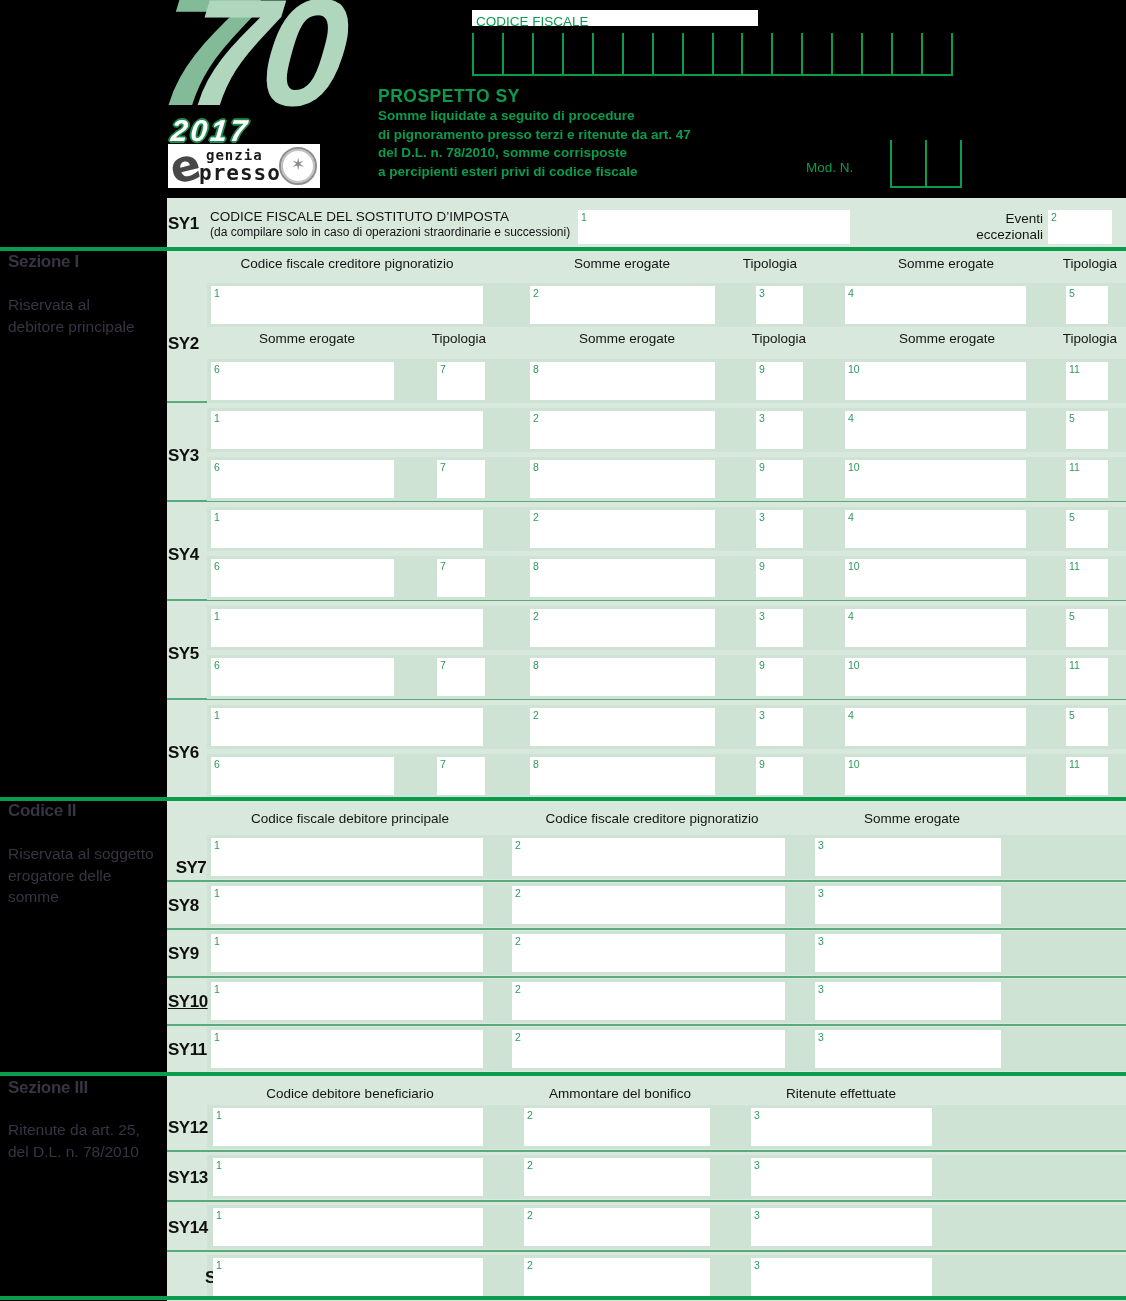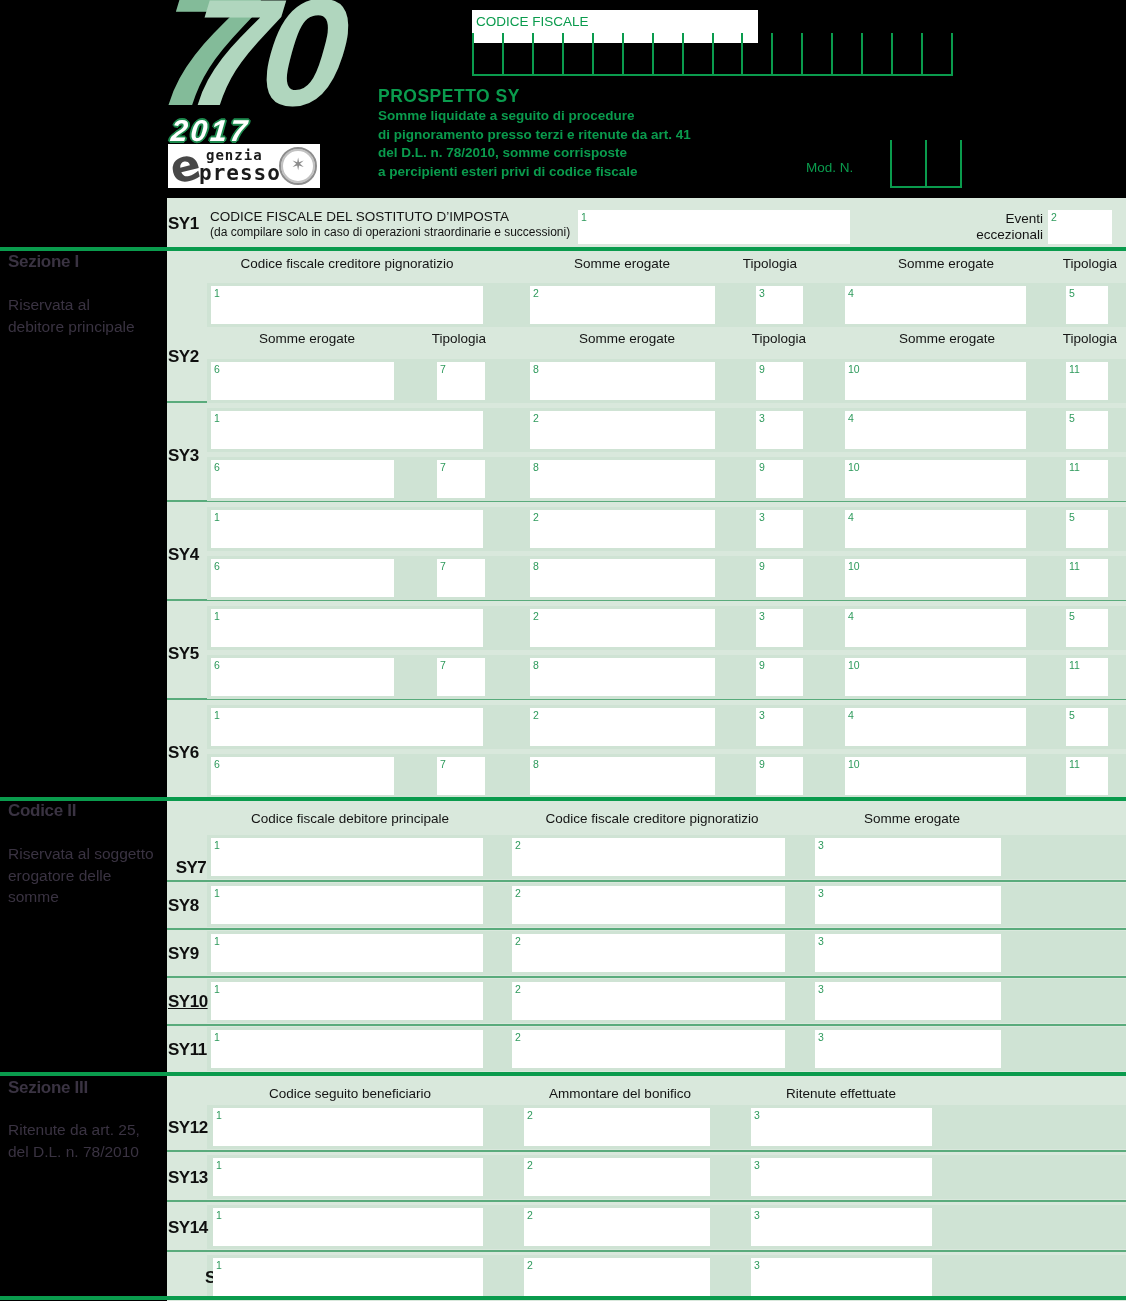--- a/index.html
+++ b/index.html
@@ -18,21 +18,21 @@
   .agenzia{position:absolute;left:168px;top:144px;width:152px;height:44px;background:#fff;}
   .ag-e{position:absolute;left:2px;top:-4px;font-size:44px;font-weight:bold;color:#474747;
         transform:rotate(-14deg);font-family:"DejaVu Sans",sans-serif;}
   .ag-l1{position:absolute;left:38px;top:3px;font-family:"DejaVu Sans Mono",monospace;font-weight:bold;
          font-size:14px;letter-spacing:1px;color:#1b1b1b;}
   .ag-l2{position:absolute;left:31px;top:17px;font-family:"DejaVu Sans Mono",monospace;font-weight:bold;
          font-size:21px;letter-spacing:1px;color:#1b1b1b;}
   .emblem{position:absolute;right:3px;top:3px;width:34px;height:34px;border:2px solid #8d8d8d;
           border-radius:50%;box-shadow:inset 0 0 0 2px #c2c2c2;color:#8d8d8d;font-size:17px;
           line-height:32px;text-align:center;}
-  .cf-labelbox{position:absolute;left:472px;top:10px;width:286px;height:33px;background:#fff;}
+  .cf-labelbox{position:absolute;left:472px;top:10px;width:286px;height:16px;background:#fff;}
   .cf-labelbox span{display:block;padding-left:4px;font-size:13.5px;line-height:23px;color:#0a9b4d;}
   .cf-comb{position:absolute;left:472px;top:33px;width:481px;height:41px;display:flex;
            border-bottom:2px solid #0a9b4d;}
   .modn-comb{position:absolute;left:890px;top:140px;width:72px;height:46px;display:flex;
            border-bottom:2px solid #0a9b4d;}
   .comb-cell{flex:1;border-left:2px solid #0a9b4d;}
   .cf-comb .comb-cell:last-child,.modn-comb .comb-cell:last-child{border-right:2px solid #0a9b4d;}
   .title{position:absolute;left:378px;top:86px;font-size:17.5px;font-weight:bold;color:#0a9b4d;
          letter-spacing:.5px;}
   .subtitle{position:absolute;left:378px;top:107px;}
@@ -100,21 +100,21 @@
       <div class="comb-cell"></div>
       <div class="comb-cell"></div>
       <div class="comb-cell"></div>
       <div class="comb-cell"></div>
       <div class="comb-cell"></div>
     </div>
 
   <div class="title">PROSPETTO  SY</div>
   <div class="subtitle" id="subtitle">
       <div class="sub-line">Somme liquidate a seguito di procedure</div>
-      <div class="sub-line">di pignoramento presso terzi e ritenute da art. 41</div>
+      <div class="sub-line">di pignoramento presso terzi e ritenute da art. 47</div>
       <div class="sub-line">del D.L. n. 78/2010, somme corrisposte</div>
       <div class="sub-line">a percipienti esteri privi di codice fiscale</div>
     </div>
 
   <div class="modn">Mod. N.</div>
   <div class="modn-comb" id="modComb">
       <div class="comb-cell"></div>
       <div class="comb-cell"></div>
     </div>
 
@@ -161,21 +161,21 @@
       <div class="col-header" style="left: 779px; top: 58px;">Somme erogate</div>
       <div class="col-header" style="left: 923px; top: 58px;">Tipologia</div>
       <div class="col-header" style="left: 140px; top: 133px;">Somme erogate</div>
       <div class="col-header" style="left: 292px; top: 133px;">Tipologia</div>
       <div class="col-header" style="left: 460px; top: 133px;">Somme erogate</div>
       <div class="col-header" style="left: 612px; top: 133px;">Tipologia</div>
       <div class="col-header" style="left: 780px; top: 133px;">Somme erogate</div>
       <div class="col-header" style="left: 923px; top: 133px;">Tipologia</div>
       <div class="stripe" style="left: 40px; top: 85px; width: 919px; height: 44px;"></div>
       <div class="stripe" style="left: 40px; top: 161px; width: 919px; height: 44px;"></div>
-      <div class="rowlabel" style="top: 136px; margin-top: 13px;">SY2</div>
+      <div class="rowlabel" style="top: 136px;">SY2</div>
       <div class="fieldbox" style="left: 44px; top: 88px; width: 272px; height: 38px;">
         <span class="fnum">1</span>
         <span class="fval"></span>
       </div>
       <div class="fieldbox" style="left: 363px; top: 88px; width: 185px; height: 38px;">
         <span class="fnum">2</span>
         <span class="fval"></span>
       </div>
       <div class="fieldbox" style="left: 589px; top: 88px; width: 47px; height: 38px;">
         <span class="fnum">3</span>
@@ -474,21 +474,21 @@
         <span class="fnum">2</span>
         <span class="fval"></span>
       </div>
       <div class="fieldbox" style="left: 648px; top: 832px; width: 186px; height: 38px;">
         <span class="fnum">3</span>
         <span class="fval"></span>
       </div>
       <div class="thin-line" style="top: 952px;"></div>
       <div class="thin-line" style="top: 1002px;"></div>
       <div class="thin-line" style="top: 1052px;"></div>
-      <div class="col-header" style="left: 183px; top: 888px;">Codice seguito beneficiario</div>
+      <div class="col-header" style="left: 183px; top: 888px;">Codice debitore beneficiario</div>
       <div class="col-header" style="left: 453px; top: 888px;">Ammontare del bonifico</div>
       <div class="col-header" style="left: 674px; top: 888px;">Ritenute effettuate</div>
       <div class="stripe" style="left: 40px; top: 907px; width: 919px; height: 44px;"></div>
       <div class="rowlabel" style="top: 920px;">SY12</div>
       <div class="fieldbox" style="left: 46px; top: 910px; width: 270px; height: 38px;">
         <span class="fnum">1</span>
         <span class="fval"></span>
       </div>
       <div class="fieldbox" style="left: 357px; top: 910px; width: 186px; height: 38px;">
         <span class="fnum">2</span>

